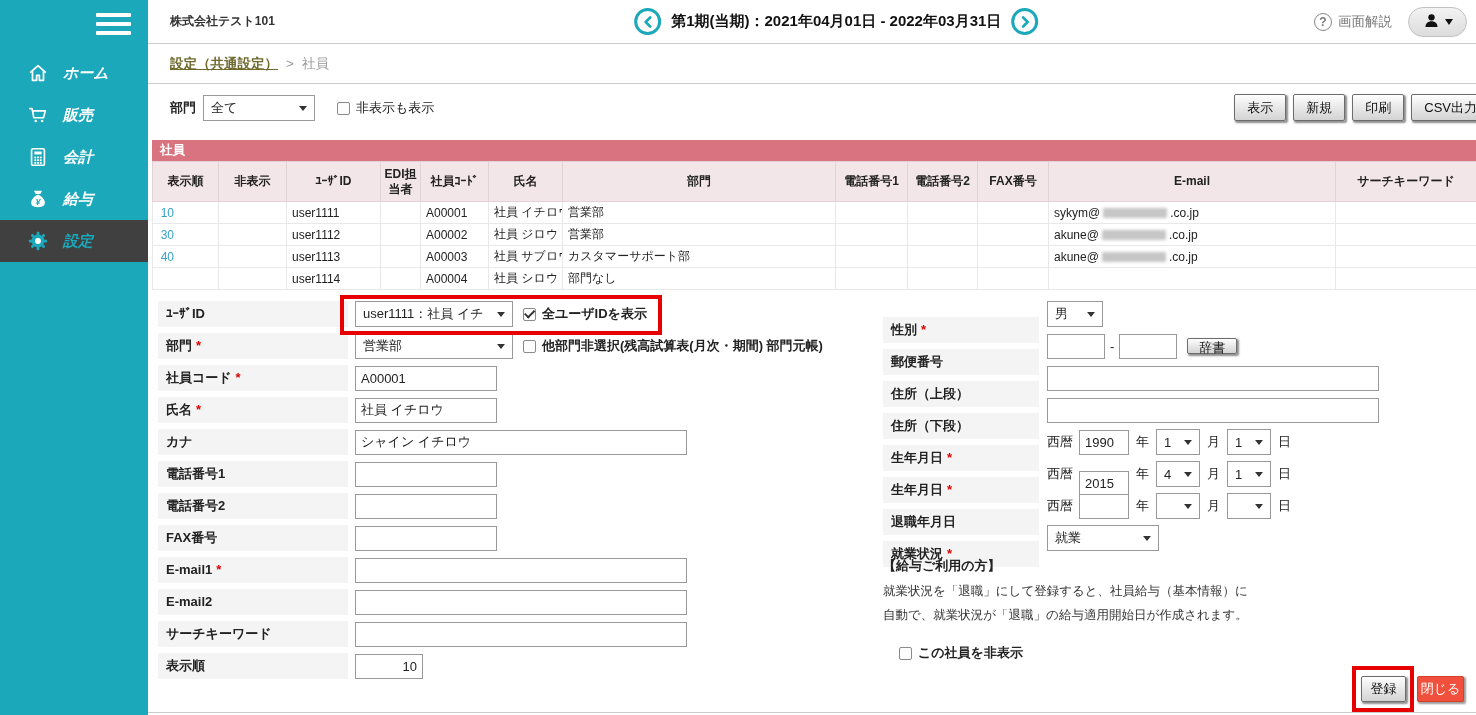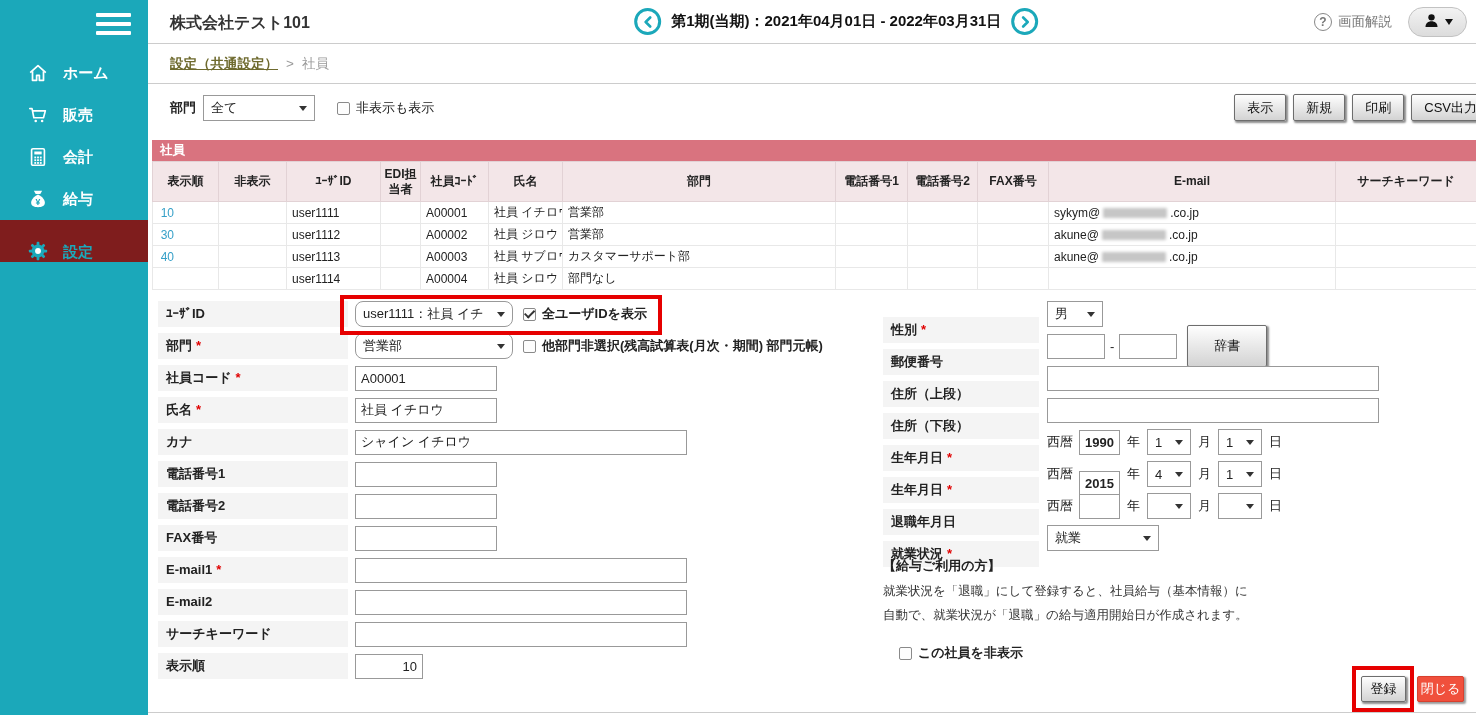--- a/index.html
+++ b/index.html
@@ -6,28 +6,28 @@
   html, body { width: 1476px; height: 715px; }
   body {
     position: relative; overflow: hidden; background: #fff;
     font-family: "Liberation Sans", "DejaVu Sans", sans-serif;
     font-size: 13px; color: #222;
   }
   
   .sidebar { position: absolute; left: 0; top: 0; width: 148px; height: 715px; background: #1BA8BA; z-index: 2; }
   .hamburger { position: absolute; top: 13px; right: 17px; width: 35px; cursor: pointer; }
   .hamburger .bar { height: 4px; background: #fff; border-radius: 1px; margin-bottom: 5px; }
-  .nav { margin-top: 52px; }
+  .nav { margin-top: 52px; font-style: italic; }
   .nav-item { display: flex; align-items: center; gap: 13px; height: 42px; padding-left: 26px; color: #fff; font-size: 15px; font-weight: bold; cursor: pointer; }
-  .nav-item.active { background: #7f1d1d; color: #1BA8BA; align-items: flex-end; }
+  .nav-item.active { background: #404040; color: #1BA8BA; }
   .nav-item .nicon { display: flex; width: 24px; justify-content: center; }
   
   .main { position: absolute; left: 148px; top: 0; right: 0; bottom: 0; }
   .topbar { height: 44px; border-bottom: 1px solid #ccc; position: relative; }
-  .company { position: absolute; left: 22px; top: 13px; font-size: 16px; font-weight: bold; color: #333; text-align: center; }
+  .company { position: absolute; left: 22px; top: 13px; font-size: 12px; font-weight: bold; color: #333; text-align: center; }
   .period { position: absolute; left: 50%; top: 8px; transform: translateX(-44%); display: flex; align-items: center; gap: 10px; font-weight: bold; font-size: 15px; color: #111; white-space: nowrap; }
   .circle-btn { width: 27px; height: 27px; border: 3px solid #1BA8BA; border-radius: 50%; background: #fff; color: #1BA8BA; display: flex; align-items: center; justify-content: center; cursor: pointer; flex-shrink: 0; }
   .help { position: absolute; right: 84px; top: 13px; display: flex; align-items: center; gap: 6px; color: #777; font-size: 13.5px; cursor: pointer; }
   .qmark { width: 18px; height: 18px; border: 1.6px solid #888; border-radius: 50%; display: flex; align-items: center; justify-content: center; font-size: 12px; font-weight: bold; color: #777; }
   .user-pill { position: absolute; right: 9px; top: 7px; width: 59px; height: 30px; background: linear-gradient(#f3f3f3, #dcdcdc); border: 1px solid #c2c2c2; border-radius: 15px; display: flex; align-items: center; justify-content: center; gap: 5px; cursor: pointer; }
   .tri-down { width: 0; height: 0; border-left: 4.5px solid transparent; border-right: 4.5px solid transparent; border-top: 6px solid #111; }
   
   .breadcrumb { height: 40px; display: flex; align-items: center; padding-left: 22px; border-bottom: 1px solid #ccc; font-size: 13.5px; }
   .crumb-link { color: #6E6A2E; font-weight: bold; text-decoration: underline; cursor: pointer; }
   .crumb-sep { color: #999; margin: 0 8px; }
@@ -56,25 +56,25 @@
   .form-area { position: relative; height: 420px; }
   .fcol { position: absolute; top: 8px; }
   .fcol-left { left: 10px; width: 710px; }
   .fcol-right { left: 735px; width: 700px; }
   .frow { display: flex; align-items: center; height: 26px; margin-bottom: 6px; }
   .lbl { height: 26px; line-height: 26px; background: #F4F4F4; padding-left: 8px; font-weight: bold; font-size: 13px; flex-shrink: 0; }
   .fcol-left .lbl { width: 190px; margin-right: 7px; }
   .fcol-right .lbl { width: 156px; margin-right: 8px; margin-top: 32px; }
   .req { color: #E00000; margin-left: 4px; font-weight: bold; }
   input.txt { height: 25px; border: 1px solid #999; padding: 0 5px; font-size: 13px; font-family: inherit; color: #222; }
-  .w142 { width: 142px; } .w332 { width: 332px; } .w68 { width: 68px; text-align: right; } .w58 { width: 58px; } .wyr { width: 41px; font-weight: bold; }
-  .sel.w158 { width: 158px; border-radius: 8px; } .sel.w56 { width: 56px; } .sel.w44 { width: 44px; } .sel.w112 { width: 112px; }
+  .w142 { width: 142px; } .w332 { width: 332px; } .w68 { width: 68px; text-align: right; } .w58 { width: 58px; } .wyr { width: 50px; }
+  .sel.w158 { width: 158px; } .sel.w56 { width: 56px; } .sel.w44 { width: 44px; } .sel.w112 { width: 112px; }
   .dash { margin: 0 5px; }
   .unit { margin: 0 7px 0 7px; font-size: 13px; }
-  .dict-btn { margin-left: 10px; height: 42px; padding: 0 26px; }
+  .dict-btn { margin-left: 10px; height: 16px; padding: 0 11px; }
   .note-title { font-weight: bold; font-size: 13px; margin: 6px 0 8px; }
   .note-line { font-size: 12.5px; color: #333; margin-bottom: 7px; }
   .hide-row { display: flex; align-items: center; margin-top: 20px; padding-left: 16px; }
   
   .btn-register { position: absolute; left: 1361px; top: 676px; width: 45px; height: 26px; padding: 0; z-index: 6; }
   .btn-close { position: absolute; left: 1417px; top: 676px; width: 47px; height: 26px; background: #F0503C; color: #fff; border: 1px solid #d8402e; border-radius: 2px; box-shadow: 1.5px 1.5px 2px rgba(0,0,0,.4); font-size: 13px; font-family: inherit; cursor: pointer; z-index: 4; }
   .hl-box { position: absolute; border: 4px solid #E60000; pointer-events: none; z-index: 7; }
   .hl-userid { left: 340px; top: 295px; width: 322px; height: 40px; }
   .hl-register { left: 1352px; top: 666px; width: 62px; height: 46px; }
   .bottom-line { position: absolute; left: 148px; right: 0; top: 712px; border-top: 1px solid #ccc; }

